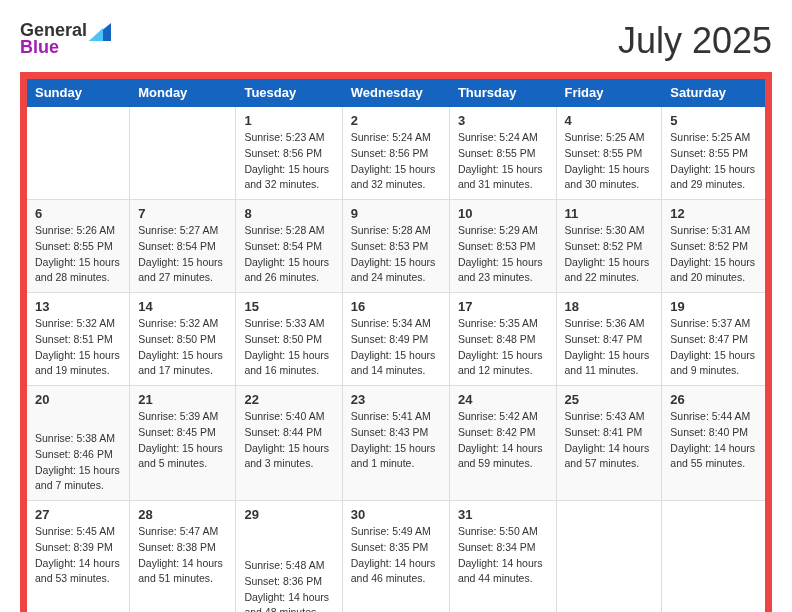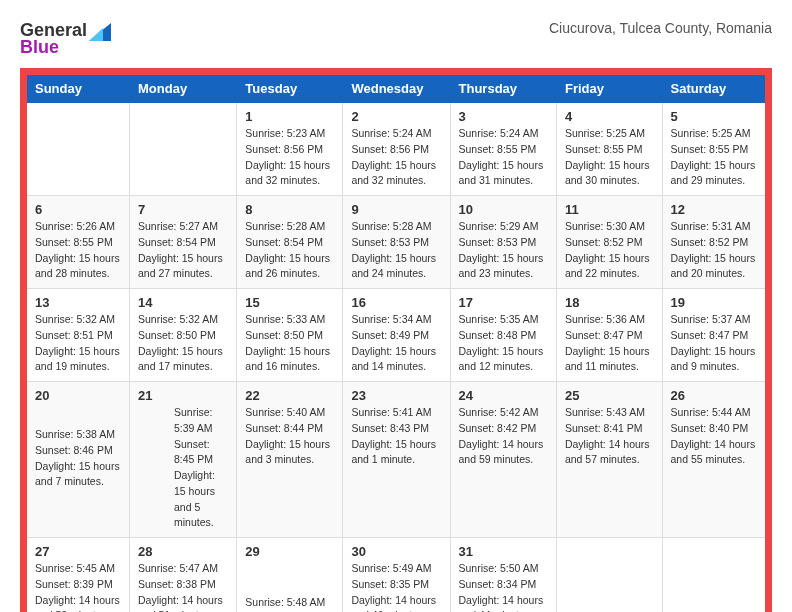--- a/index.html
+++ b/index.html
@@ -88,21 +88,21 @@
     <div class="logo-top">
       <span style="font-size:18px;font-weight:bold;color:#333;">General</span>
       <svg width="22" height="18" viewBox="0 0 22 18" style="margin-left:2px;margin-top:2px;">
         <polygon points="0,18 22,0 22,18" fill="#1565C0"></polygon>
         <polygon points="0,18 14,5 14,18" fill="#4FC3F7"></polygon>
       </svg>
     </div>
     <span style="font-size:18px;font-weight:bold;color:#a21caf;margin-top:-4px;">Blue</span>
   </div>
   <div class="title-block">
-    <div class="location">Ciucurova, Tulcea County, Romania</div>
+    <div class="month-title">July 2025</div>
   </div>
 </div>
 
 <table class="calendar">
   <thead>
     <tr id="calendar-header-row">
         <th>Sunday</th>
         <th>Monday</th>
         <th>Tuesday</th>
         <th>Wednesday</th>
@@ -256,21 +256,21 @@
       <tr>
         <td>
           <span class="day-num">20</span>
           <div class="day-detail" style="white-space: pre-line; margin-top: 24px;">Sunrise: 5:38 AM
 Sunset: 8:46 PM
 Daylight: 15 hours
 and 7 minutes.</div>
         </td>
         <td>
           <span class="day-num">21</span>
-          <div class="day-detail" style="white-space: pre-line; margin-left: 36px;">Sunrise: 5:39 AM
+          <div class="day-detail" style="white-space: pre-line;">Sunrise: 5:39 AM
 Sunset: 8:45 PM
 Daylight: 15 hours
 and 5 minutes.</div>
         </td>
         <td>
           <span class="day-num">22</span>
           <div class="day-detail" style="white-space: pre-line;">Sunrise: 5:40 AM
 Sunset: 8:44 PM
 Daylight: 15 hours
 and 3 minutes.</div>

